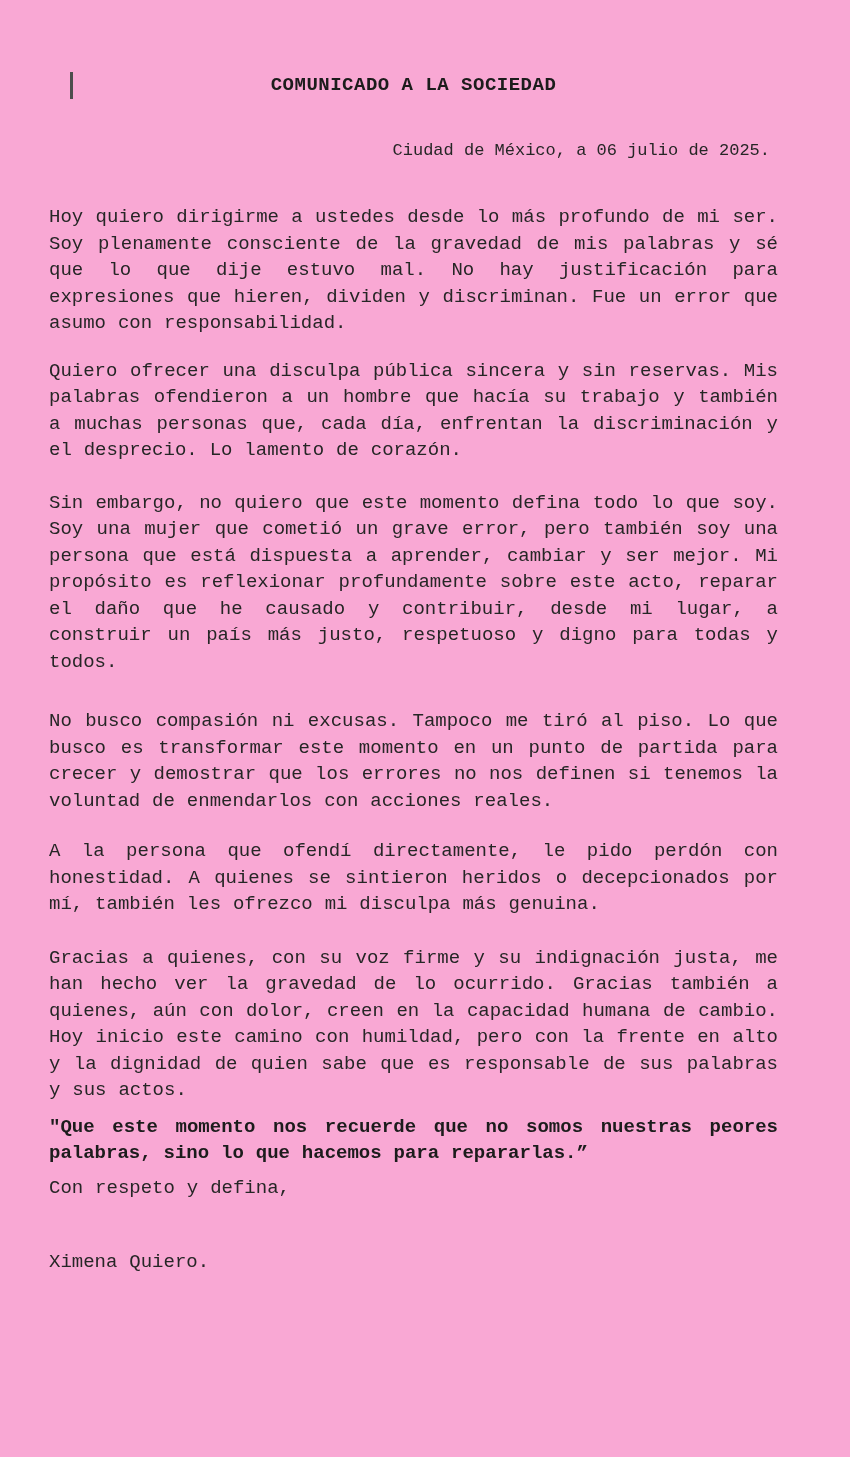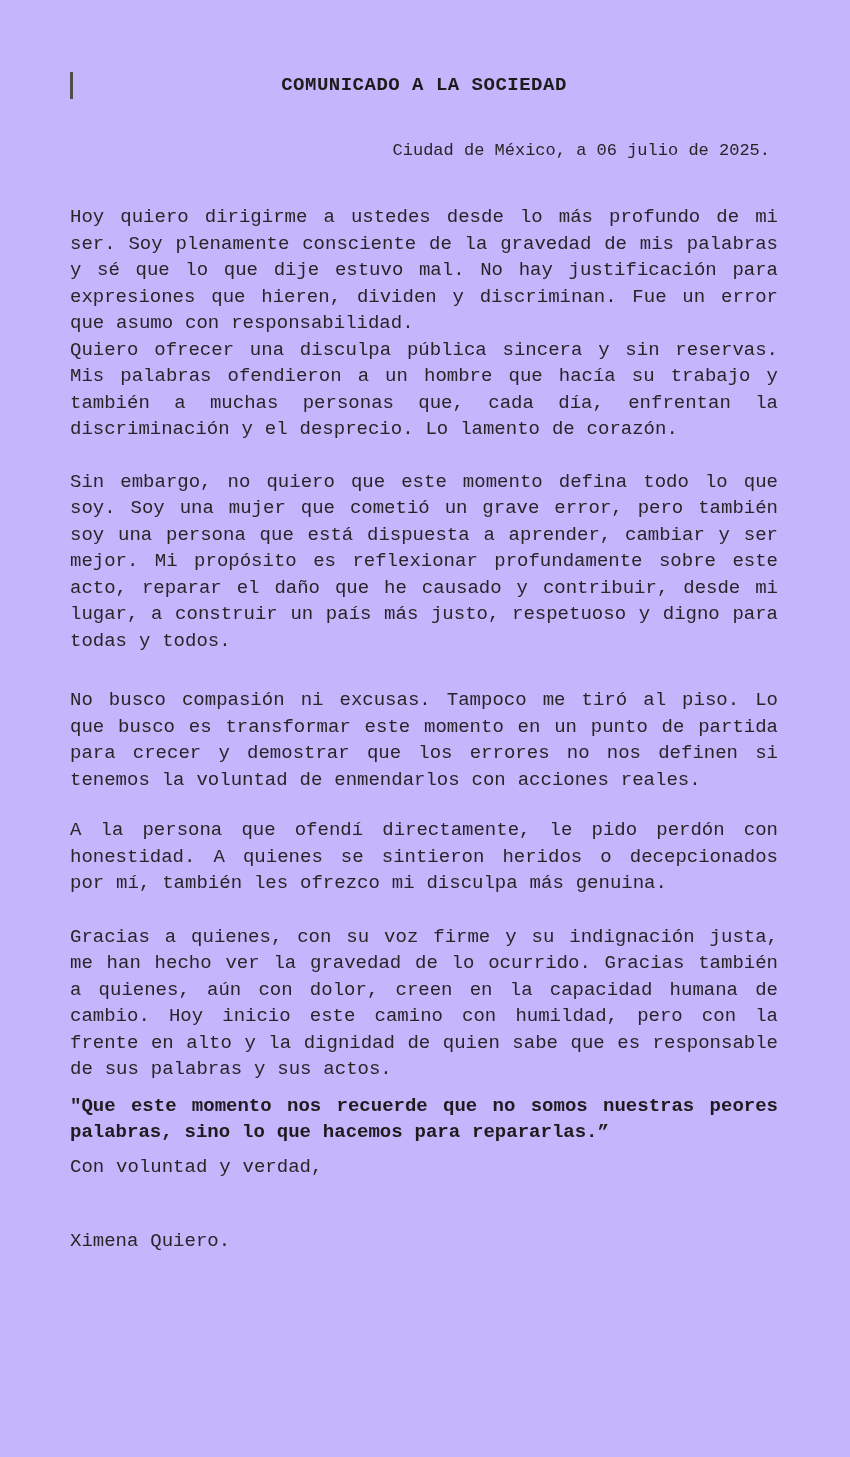--- a/index.html
+++ b/index.html
@@ -4,23 +4,23 @@
 <style>
   html, body {
     margin: 0;
     padding: 0;
     background: #ffffff;
   }
   .page {
     position: relative;
     width: 850px;
     height: 1457px;
-    background: #c4b5fd;
+    background: #f9a8d4;
     box-sizing: border-box;
-    padding: 72px 72px 0 70px;
+    padding: 72px 72px 0 49px;
     font-family: "Liberation Mono", "DejaVu Sans Mono", monospace;
     color: #262626;
     overflow: hidden;
   }
   .caret {
     position: absolute;
     left: 70px;
     top: 72px;
     width: 3px;
     height: 27px;
@@ -43,21 +43,21 @@
     margin: 0 0 40px 0;
   }
   .para {
     font-size: 19px;
     line-height: 26.5px;
     text-align: justify;
     margin: 0;
     word-spacing: 0.5px;
   }
   .salutation   { margin-bottom: 44px; }
-  .p1 { }
+  .p1 { margin-bottom: 21px; }
   .p2 { margin-bottom: 26px; }
   .p3 { margin-bottom: 33px; }
   .p4 { margin-bottom: 24px; }
   .p5 { margin-bottom: 27px; }
   .p6 { margin-bottom: 10px; }
   .quote {
     font-weight: bold;
     color: #1c1c1c;
     margin-bottom: 8px;
   }
@@ -88,17 +88,17 @@
   <p class="para p3">Sin embargo, no quiero que este momento defina todo lo que soy. Soy una mujer que cometió un grave error, pero también soy una persona que está dispuesta a aprender, cambiar y ser mejor. Mi propósito es reflexionar profundamente sobre este acto, reparar el daño que he causado y contribuir, desde mi lugar, a construir un país más justo, respetuoso y digno para todas y todos.</p>
 
   <p class="para p4">No busco compasión ni excusas. Tampoco me tiró al piso. Lo que busco es transformar este momento en un punto de partida para crecer y demostrar que los errores no nos definen si tenemos la voluntad de enmendarlos con acciones reales.</p>
 
   <p class="para p5">A la persona que ofendí directamente, le pido perdón con honestidad. A quienes se sintieron heridos o decepcionados por mí, también les ofrezco mi disculpa más genuina.</p>
 
   <p class="para p6">Gracias a quienes, con su voz firme y su indignación justa, me han hecho ver la gravedad de lo ocurrido. Gracias también a quienes, aún con dolor, creen en la capacidad humana de cambio. Hoy inicio este camino con humildad, pero con la frente en alto y la dignidad de quien sabe que es responsable de sus palabras y sus actos.</p>
 
   <p class="para quote">"Que este momento nos recuerde que no somos nuestras peores palabras, sino lo que hacemos para repararlas.”</p>
 
-  <p class="para closing">Con voluntad y verdad,</p>
+  <p class="para closing">Con respeto y defina,</p>
 
   <p class="para signature">Ximena Quiero.</p>
 
 </div>
 
 </body></html>

